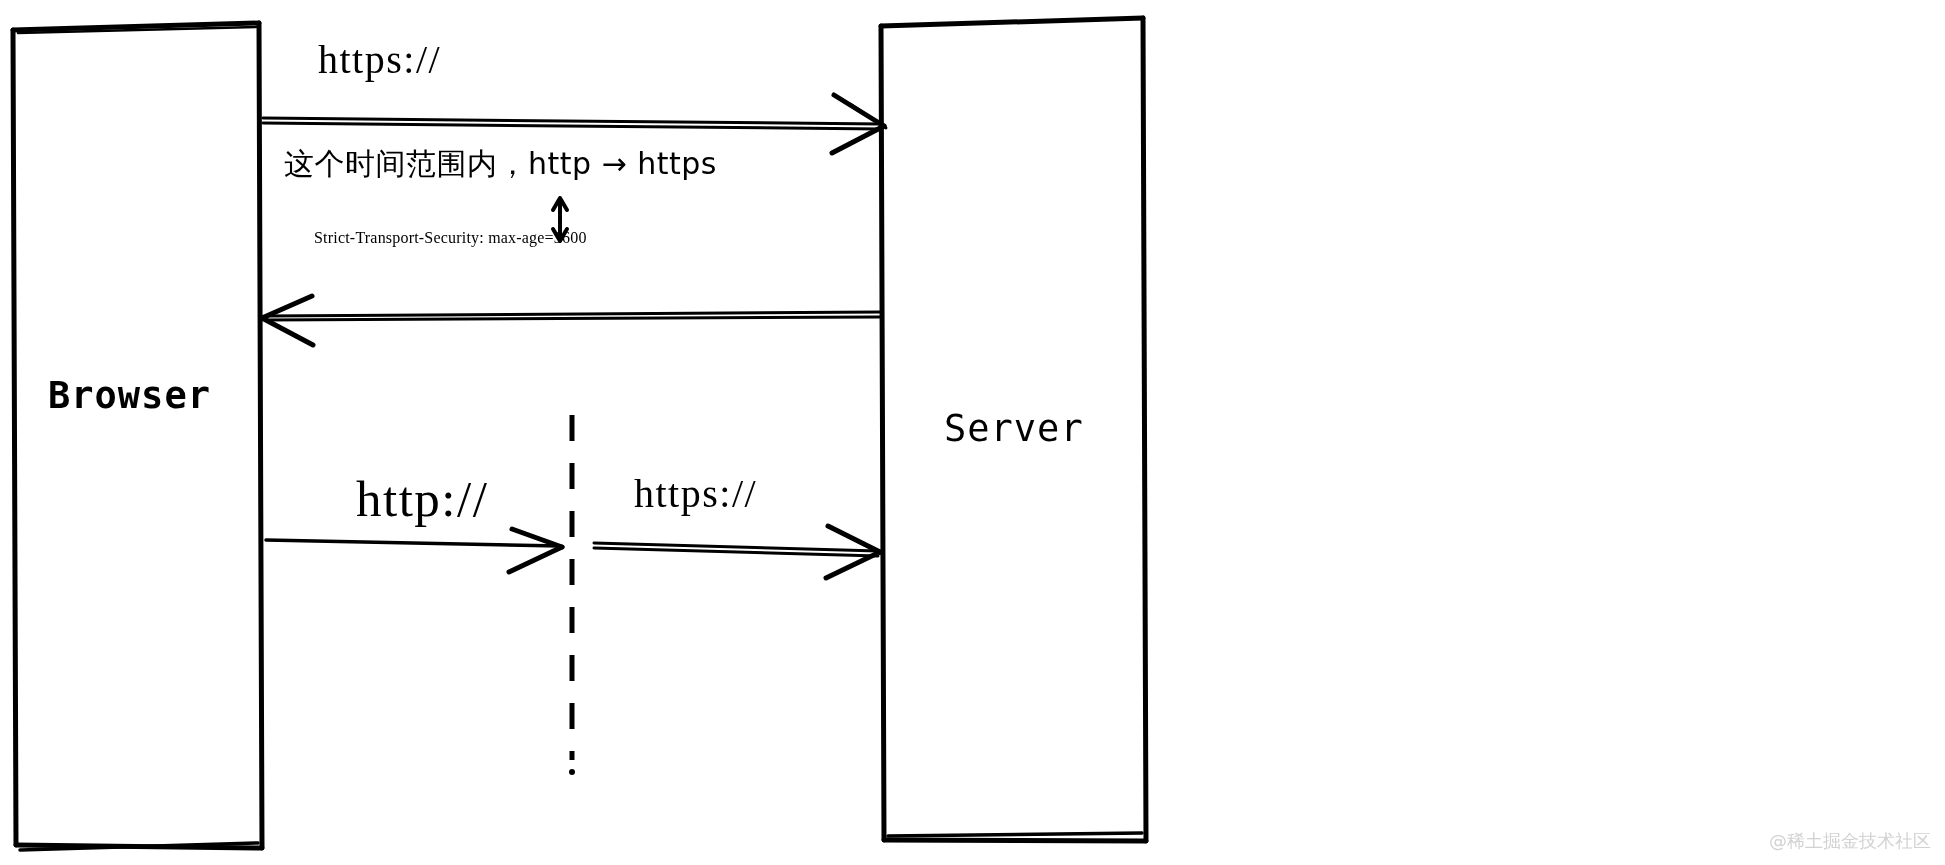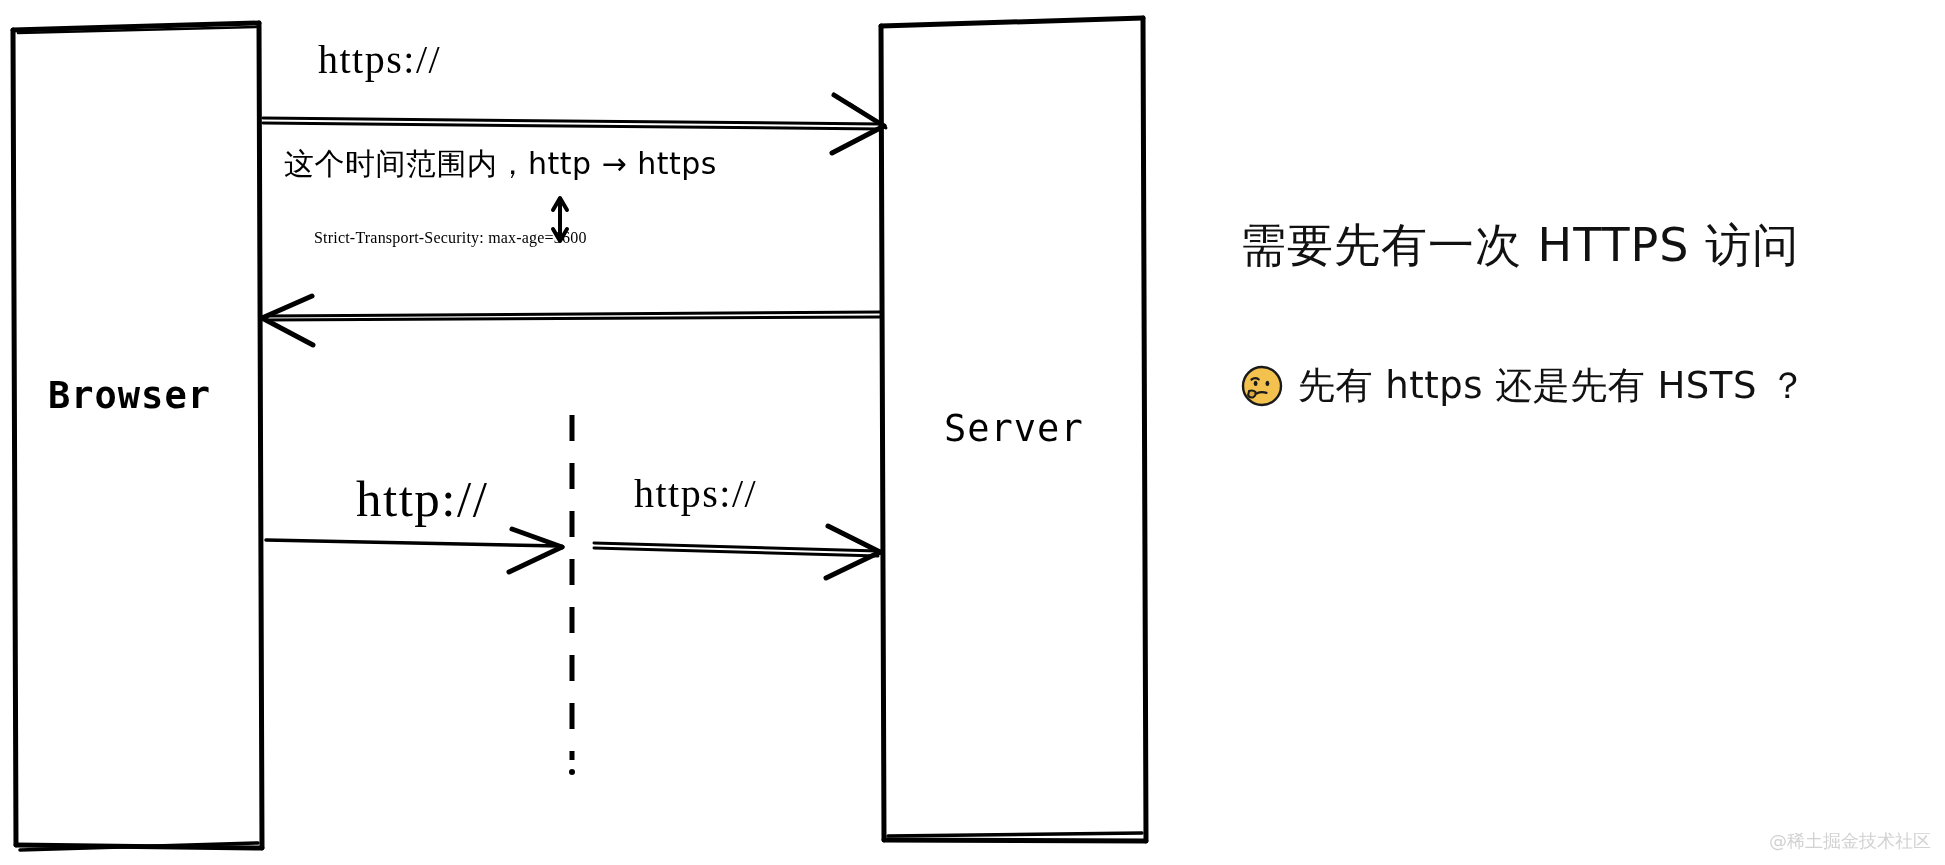--- a/index.html
+++ b/index.html
@@ -192,32 +192,16 @@
 <div class="caption-mono" id="caption-window">这个时间范围内，http → https</div>
 
 <div class="caption-mono" id="caption-hsts-header">Strict-Transport-Security: max-age=3600</div>
 
 <div class="caption-mono" id="caption-http-bottom">http://</div>
 
 <div class="caption-mono" id="caption-https-bottom">https://</div>
 
 <div id="note-panel">
 
-  <div id="note-heading">需要先有一次 HTTPS 访问</div>
-
-  <div id="note-question-row">
-
-    <span id="note-emoji">
-      <svg width="44" height="44" viewBox="0 0 44 44" xmlns="http://www.w3.org/2000/svg">
-        <circle cx="22" cy="22" r="19" fill="#f2c14e" stroke="#1a1a1a" stroke-width="2.4"></circle>
-        <path d="M11.5 15.5 q3.6 -2.6 7.2 -0.2" stroke="#1a1a1a" stroke-width="2.2" fill="none" stroke-linecap="round"></path>
-        <ellipse cx="15.6" cy="19.4" rx="1.9" ry="2.6" fill="#1a1a1a"></ellipse>
-        <ellipse cx="27.4" cy="19.4" rx="1.9" ry="2.6" fill="#1a1a1a"></ellipse>
-        <path d="M16.5 29.5 q5 -2.4 10 -0.6" stroke="#1a1a1a" stroke-width="2.2" fill="none" stroke-linecap="round"></path>
-        <path d="M9 27 q4 -1.5 6.5 1 q0.8 3.2 -2.2 5.2 q-3.6 1 -5.2 -2 z" fill="#e0a83c" stroke="#1a1a1a" stroke-width="2"></path>
-      </svg>
-    </span>
-
-    <span id="note-question">先有 https 还是先有 HSTS ？</span>
-  </div>
+
 </div>
 
 <div id="watermark">@稀土掘金技术社区</div>
 
 </body></html>

